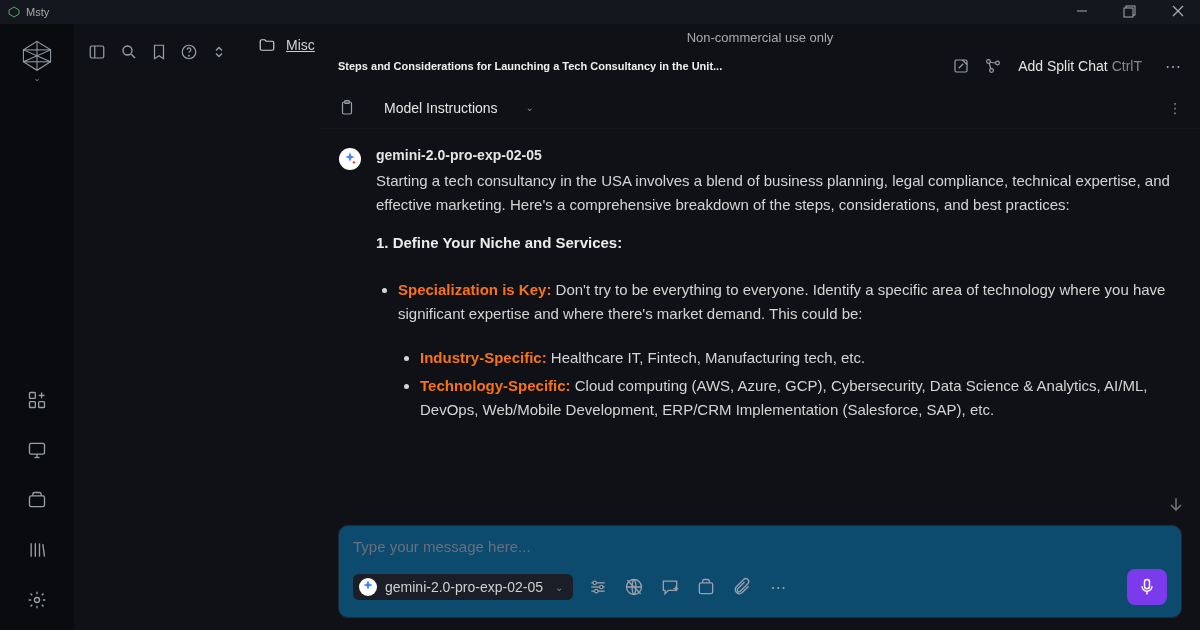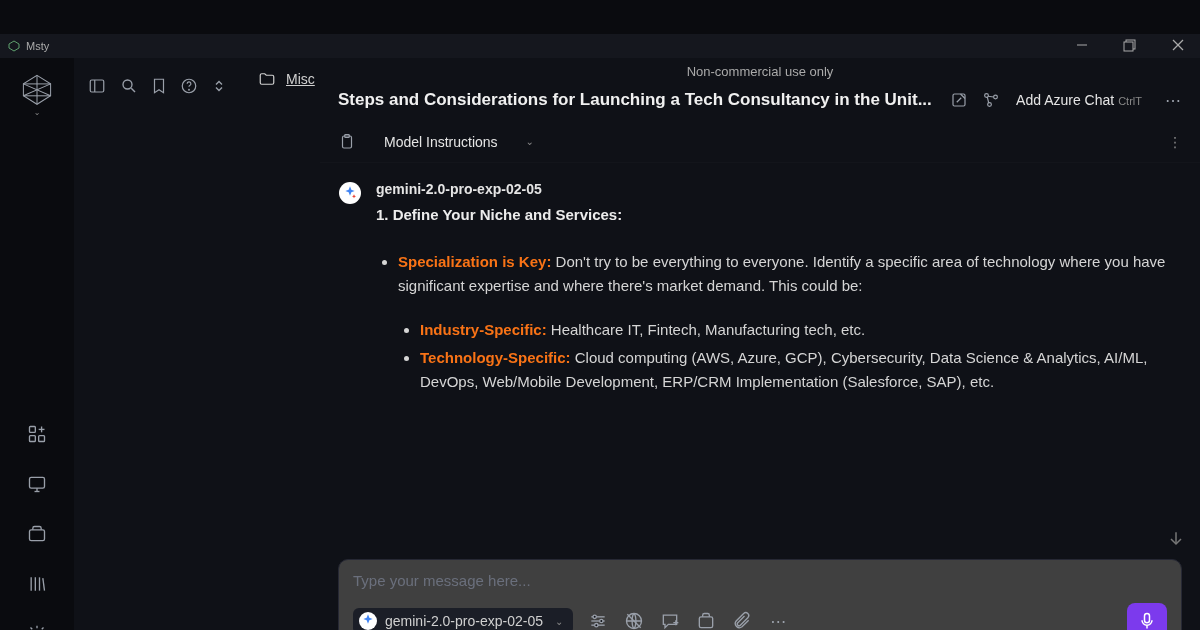--- a/index.html
+++ b/index.html
@@ -12,21 +12,20 @@
   overflow: hidden;
 }
 .titlebar {
   height: 24px;
   background: #15171e;
   display: flex;
   align-items: center;
   padding: 0 8px;
   font-size: 11px;
   color: #aaa;
-  margin-top: 34px;
 }
 .titlebar .app-icon {
   width: 12px; height: 12px;
   margin-right: 6px;
   display: inline-flex;
 }
 .titlebar .win-controls {
   margin-left: auto;
   display: flex;
   gap: 20px;
@@ -132,36 +131,36 @@
   padding-top: 6px;
 }
 .header {
   height: 42px;
   display: flex;
   align-items: center;
   padding: 0 18px;
   gap: 14px;
 }
 .header-title {
-  font-size: 17px;
+  font-size: 11px;
   font-weight: 600;
   color: #f0f0f0;
   flex: 1;
   white-space: nowrap;
   overflow: hidden;
   text-overflow: ellipsis;
 }
 .header .hicon { color: #9aa0aa; width: 18px; height: 18px; display: flex; align-items: center; justify-content: center;}
 .add-split {
   color: #e5e5e5;
   font-size: 14px;
   font-weight: 500;
   margin-left: 2px;
 }
-.shortcut { color: #888; font-size: 11px; margin-left: 4px; }
+.shortcut { color: #888; font-size: 14px; margin-left: 4px; }
 .model-inst {
   height: 42px;
   display: flex;
   align-items: center;
   padding: 0 18px;
   gap: 28px;
   font-size: 14px;
   font-weight: 500;
   color: #e5e5e5;
   border-bottom: 1px solid rgba(255,255,255,0.02);
@@ -235,21 +234,21 @@
   position: absolute;
   right: 14px;
   bottom: 6px;
   color: #777;
 }
 .composer {
   border-top: none;
   padding: 0 18px 12px 18px;
 }
 .composer-box {
-  background: #404040;
+  background: #0c4a6e;
   border: 1px solid #262834;
   border-radius: 10px;
   padding: 12px 14px;
 }
 .composer-input {
   width: 100%;
   background: transparent;
   border: none;
   color: #d0d0d0;
   font-size: 15px;
@@ -452,21 +451,21 @@
       <span class="hicon">
         <svg class="i18" viewBox="0 0 24 24" fill="none" stroke="currentColor" stroke-width="1.6">
             <circle cx="6" cy="6" r="2.5"></circle>
             <circle cx="18" cy="8" r="2.5"></circle>
             <circle cx="10" cy="18" r="2.5"></circle>
             <line x1="8" y1="7" x2="15.5" y2="8"></line>
             <line x1="7" y1="8" x2="9" y2="16"></line>
           </svg>
       </span>
       <span class="add-split">
-        <span>Add Azure Chat</span><span class="shortcut">CtrlT</span>
+        <span>Add Split Chat</span><span class="shortcut">CtrlT</span>
       </span>
       <span class="hicon" style="margin-left:8px;">⋯</span>
     </div>
 
     <div class="model-inst">
       <span class="mi-icon i18">
         <svg viewBox="0 0 24 24" fill="none" stroke="currentColor" stroke-width="1.6">
             <rect x="6" y="4" width="12" height="16" rx="2"></rect>
             <rect x="9" y="2" width="6" height="4" rx="1"></rect>
           </svg>
@@ -483,20 +482,21 @@
           <div class="avatar-circle">
             <svg class="i16" viewBox="0 0 24 24">
                 <path fill="#4285F4" d="M12 2l2 5 5 2-5 2-2 5-2-5-5-2 5-2z"></path>
                 <path fill="#EA4335" d="M18 14l1 2 2 1-2 1-1 2-1-2-2-1 2-1z"></path>
               </svg>
           </div>
         </div>
         <div class="content">
           <div class="model-name">gemini-2.0-pro-exp-02-05</div>
           <div class="body">
+            <p>Starting a tech consultancy in the USA involves a blend of business planning, legal compliance, technical expertise, and effective marketing. Here's a comprehensive breakdown of the steps, considerations, and best practices:</p>
             <p class="section-head">1. Define Your Niche and Services:</p>
             <ul>
               <li><strong>Specialization is Key:</strong><span> Don't try to be everything to everyone. Identify a specific area of technology where you have significant expertise and where there's market demand. This could be:</span>
                 <ul>
                   <li><strong>Industry-Specific:</strong><span> Healthcare IT, Fintech, Manufacturing tech, etc.</span></li>
                   <li><strong>Technology-Specific:</strong><span> Cloud computing (AWS, Azure, GCP), Cybersecurity, Data Science &amp; Analytics, AI/ML, DevOps, Web/Mobile Development, ERP/CRM Implementation (Salesforce, SAP), etc.</span></li>
                 </ul>
               </li>
             </ul>
           </div>

